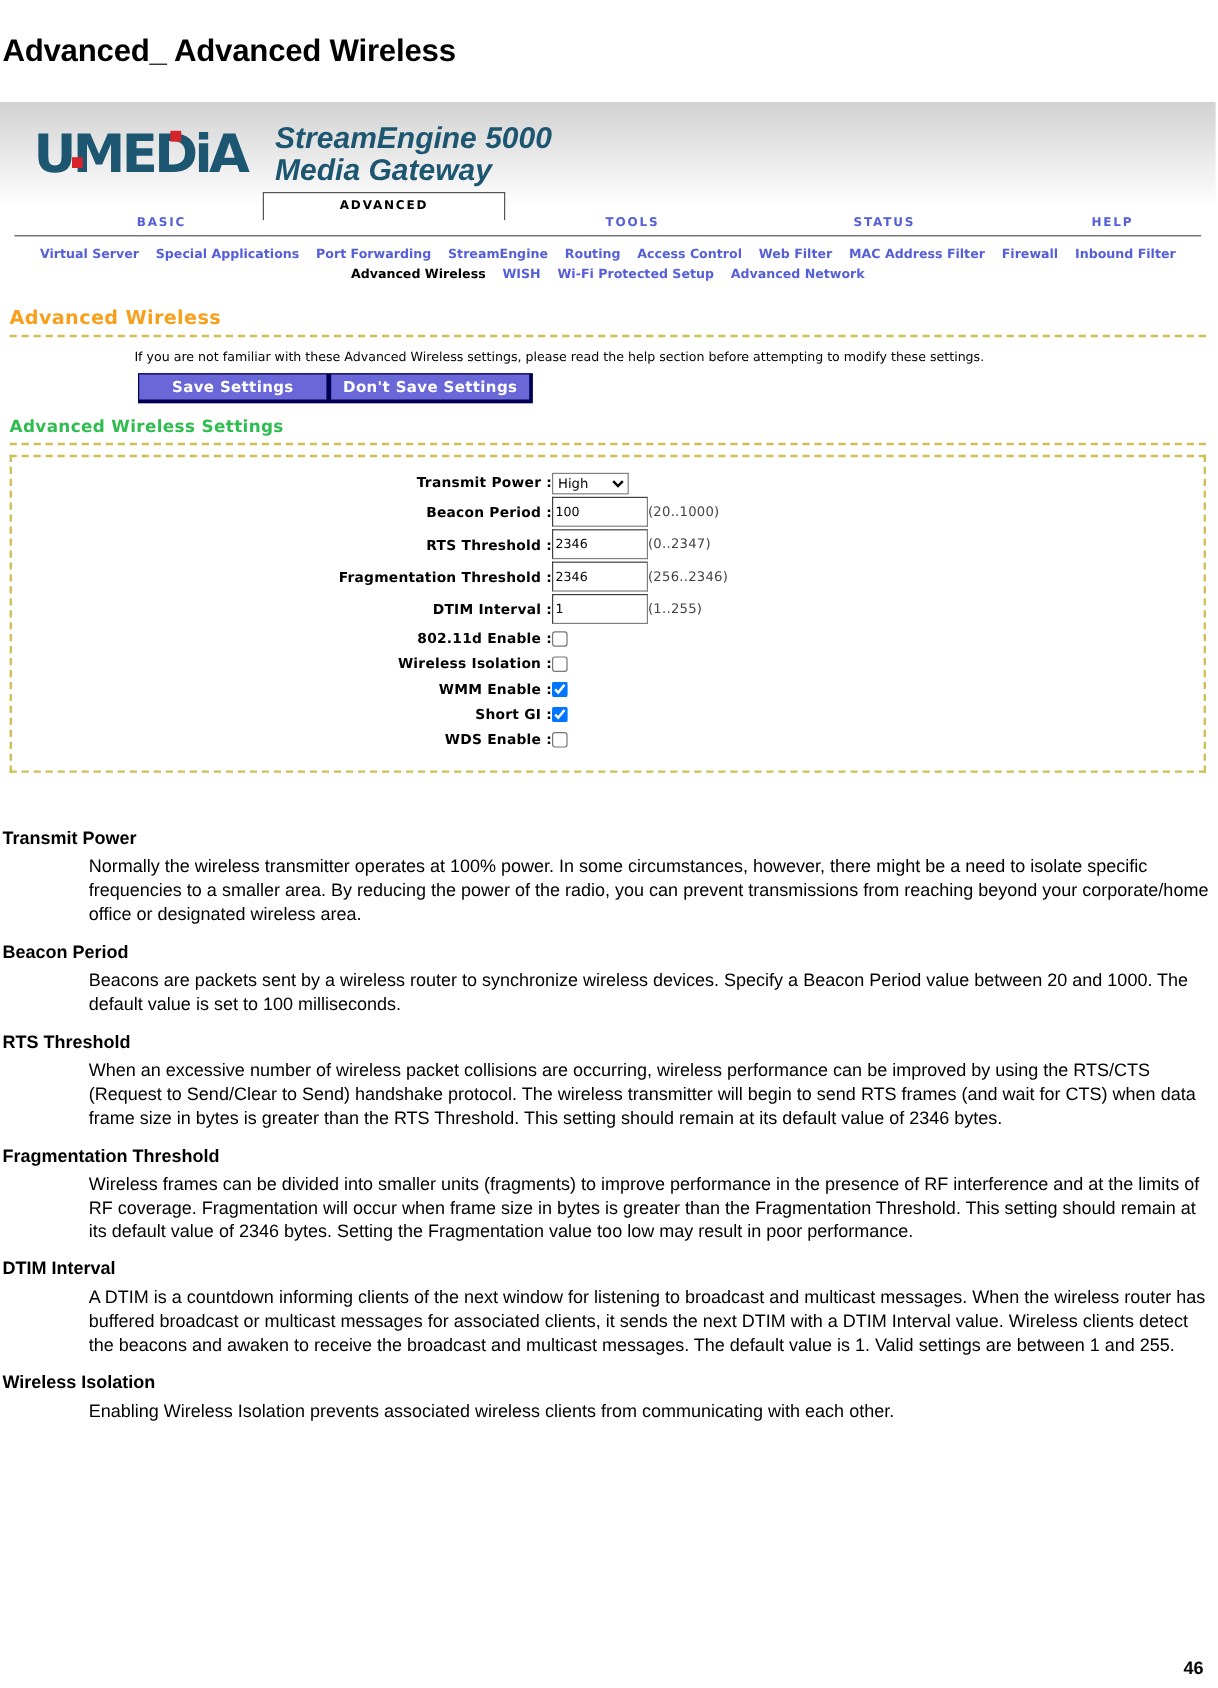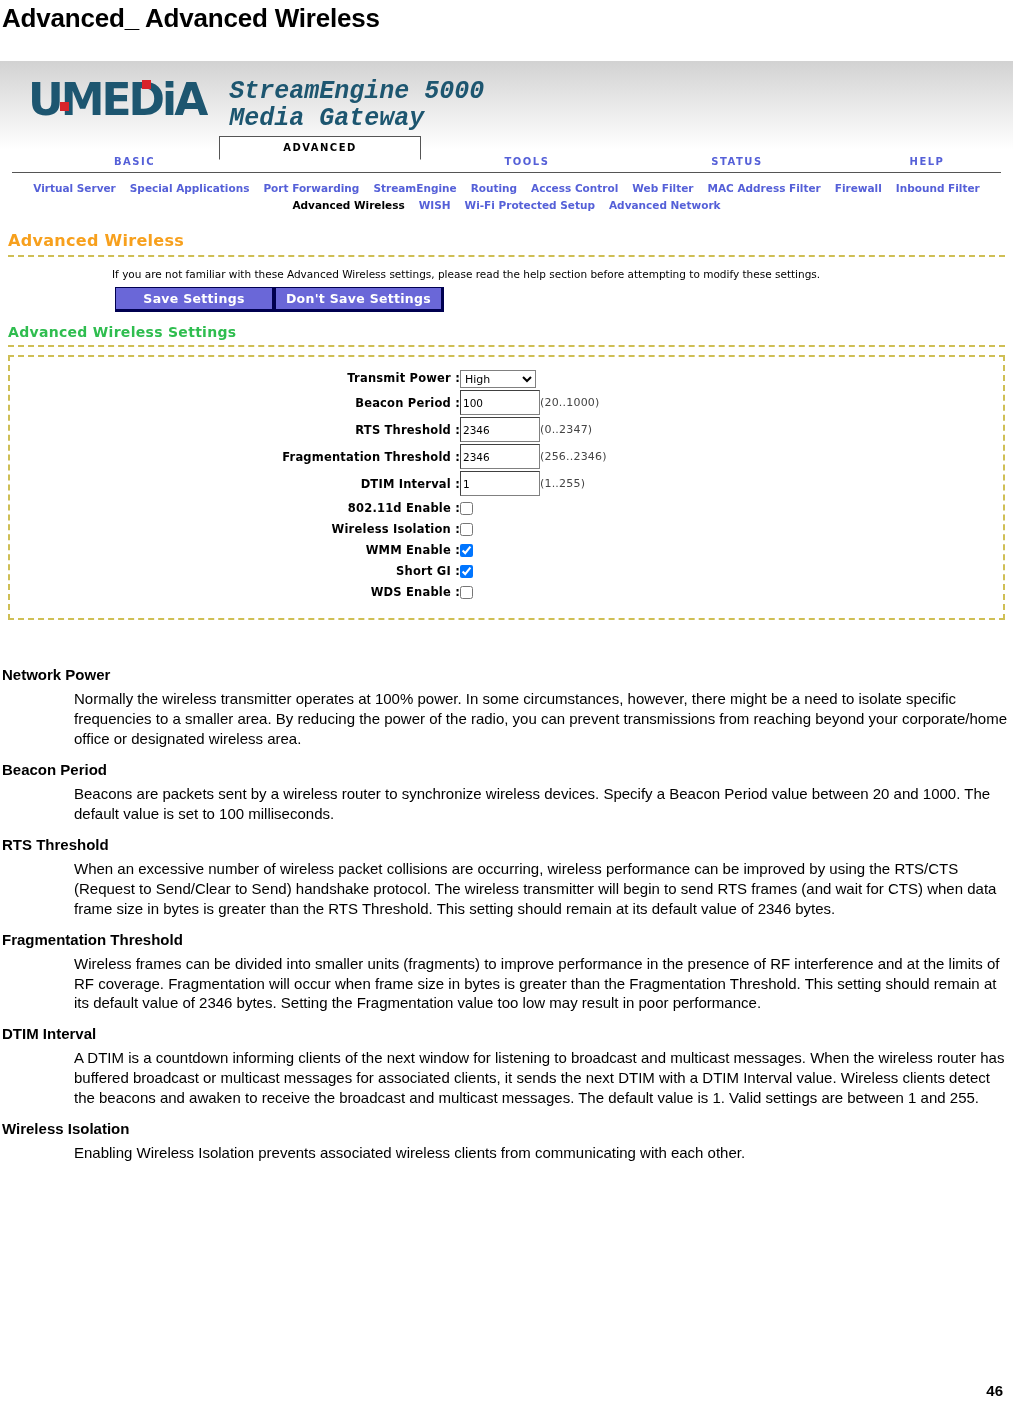--- a/index.html
+++ b/index.html
@@ -16,20 +16,21 @@
     overflow: hidden;
   }
 
   
   #doc-title {
     font-size: 26px;
     font-weight: bold;
     letter-spacing: -0.2px;
     padding: 4px 0 0 2px;
     line-height: 1.1;
+    margin-top: 24px;
   }
 
   
   #router-panel {
     margin-top: 28px;
     width: 1013px;
     border: 0;
     position: relative;
   }
 
@@ -37,20 +38,21 @@
   #router-header {
     height: 88px;
     background: linear-gradient(to bottom, #d2d2d2 0%, #dcdcdc 22%, #eeeeee 62%, #ffffff 100%);
     display: flex;
     align-items: center;
     padding-left: 28px;
     box-sizing: border-box;
   }
   #logo-block {
     display: flex;
+    align-items: center;
   }
   .logo-mark {
     position: relative;
     font-size: 44px;
     font-weight: bold;
     font-family: "DejaVu Sans", sans-serif;
     color: #1d5670;
     letter-spacing: -3px;
     line-height: 1;
     padding-right: 4px;
@@ -66,21 +68,21 @@
     width: 9px; height: 9px;
     background: #d8232a;
     left: 114px; top: 2px;
   }
   #product-name {
     margin-left: 20px;
     line-height: 1.08;
   }
   #product-name .pl1, #product-name .pl2 {
     display: block;
-    font-family: Liberation Mono, monospace;
+    font-family: Liberation Sans, sans-serif;
     font-size: 25px;
     font-weight: bold;
     font-style: italic;
     color: #1d5670;
     letter-spacing: 0px;
   }
 
   
   #tabbar {
     position: relative;
@@ -224,21 +226,21 @@
     font-family: "DejaVu Sans", sans-serif;
     font-size: 10.5px;
     padding: 4px 2px;
     border: 1px solid #808080;
     border-top-color: #404040;
     border-left-color: #404040;
     background: #fff;
     box-sizing: content-box;
   }
   select.sel {
-    width: 76px;
+    width: 64px;
     height: 18px;
     font-family: "DejaVu Sans", sans-serif;
     font-size: 11px;
     border: 1px solid #808080;
     background: #fff;
   }
   input.chk {
     width: 13px; height: 13px; margin: 0;
     vertical-align: middle;
   }
@@ -372,21 +374,21 @@
             <td class="fld"><input type="checkbox" class="chk" style=""></td>
             <td class="hint"></td>
           </tr>
         </tbody>
     </table>
   </div>
 
 </div>
 
 <div id="prose">
-    <div class="h-term">Network Power</div>
+    <div class="h-term">Transmit Power</div>
     <div class="h-body">Normally the wireless transmitter operates at 100% power. In some circumstances, however, there might be a need to isolate specific frequencies to a smaller area. By reducing the power of the radio, you can prevent transmissions from reaching beyond your corporate/home office or designated wireless area.</div>
     <div class="h-term">Beacon Period</div>
     <div class="h-body">Beacons are packets sent by a wireless router to synchronize wireless devices. Specify a Beacon Period value between 20 and 1000. The default value is set to 100 milliseconds.</div>
     <div class="h-term">RTS Threshold</div>
     <div class="h-body">When an excessive number of wireless packet collisions are occurring, wireless performance can be improved by using the RTS/CTS (Request to Send/Clear to Send) handshake protocol. The wireless transmitter will begin to send RTS frames (and wait for CTS) when data frame size in bytes is greater than the RTS Threshold. This setting should remain at its default value of 2346 bytes.</div>
     <div class="h-term">Fragmentation Threshold</div>
     <div class="h-body">Wireless frames can be divided into smaller units (fragments) to improve performance in the presence of RF interference and at the limits of RF coverage. Fragmentation will occur when frame size in bytes is greater than the Fragmentation Threshold. This setting should remain at its default value of 2346 bytes. Setting the Fragmentation value too low may result in poor performance.</div>
     <div class="h-term">DTIM Interval</div>
     <div class="h-body">A DTIM is a countdown informing clients of the next window for listening to broadcast and multicast messages. When the wireless router has buffered broadcast or multicast messages for associated clients, it sends the next DTIM with a DTIM Interval value. Wireless clients detect the beacons and awaken to receive the broadcast and multicast messages. The default value is 1. Valid settings are between 1 and 255.</div>
     <div class="h-term">Wireless Isolation</div>

